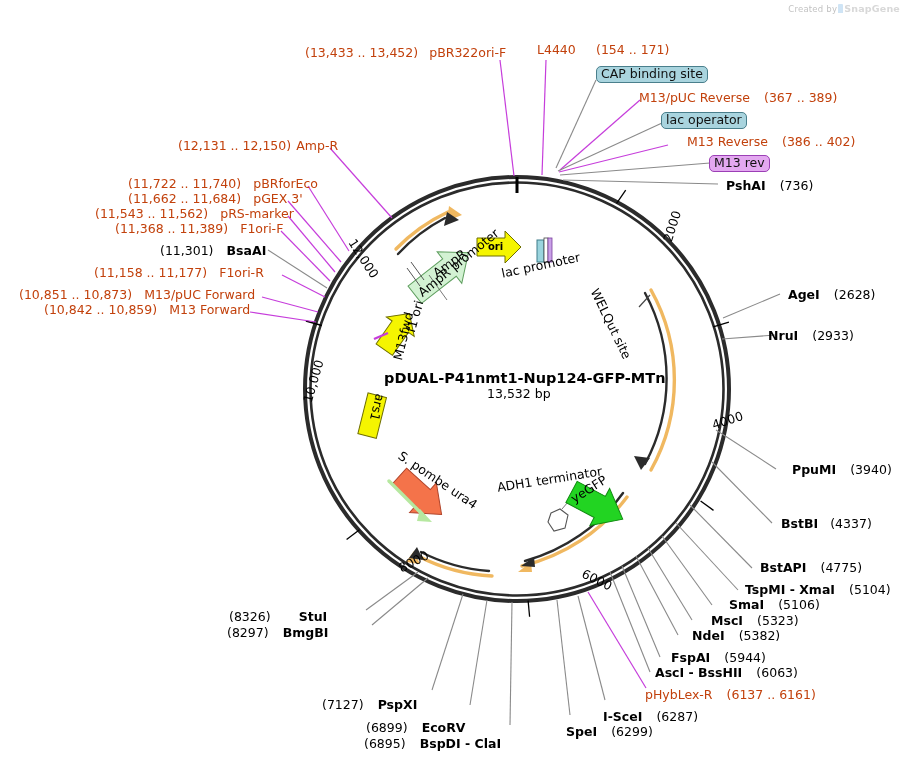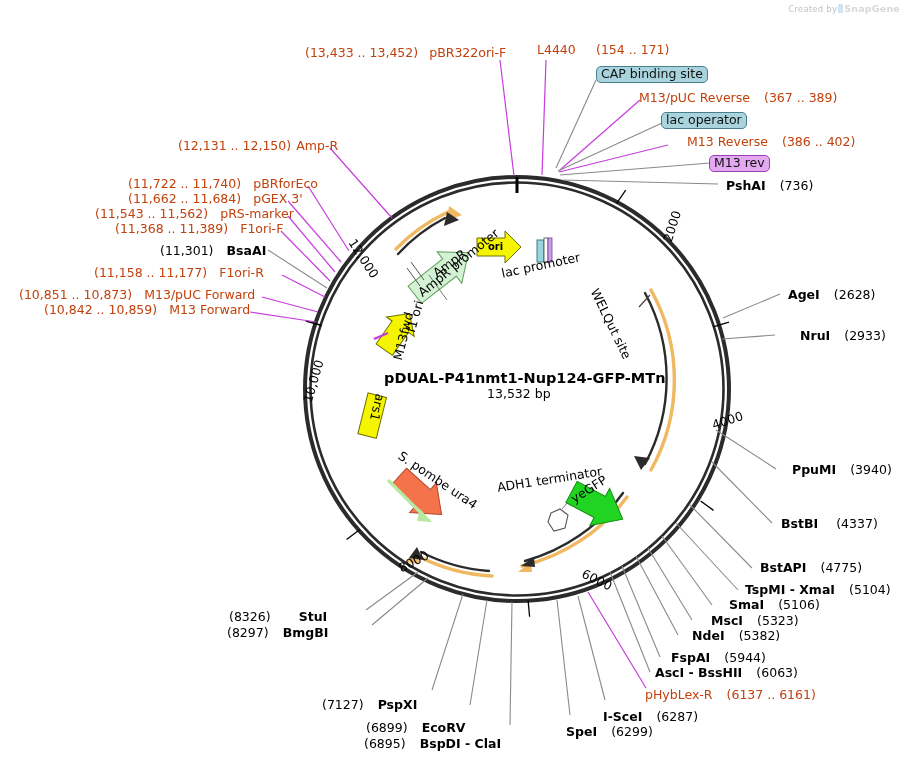--- a/index.html
+++ b/index.html
@@ -258,31 +258,31 @@
   </div>
   <div class="lbl" style="left:44px;top:301px;">
     <span class="primer">(10,842 .. 10,859)</span>
     <span class="primer" style="margin-left:7px;">M13 Forward</span>
   </div>
 
   <div class="lbl" style="left:788px;top:286px;">
     <span class="enzyme-name">AgeI</span>
     <span class="enzyme-pos" style="margin-left:9px;">(2628)</span>
   </div>
-  <div class="lbl" style="left:800px;top:327px;">
+  <div class="lbl" style="left:768px;top:327px;">
     <span class="enzyme-name">NruI</span>
     <span class="enzyme-pos" style="margin-left:9px;">(2933)</span>
   </div>
   <div class="lbl" style="left:792px;top:461px;">
     <span class="enzyme-name">PpuMI</span>
     <span class="enzyme-pos" style="margin-left:9px;">(3940)</span>
   </div>
   <div class="lbl" style="left:781px;top:515px;">
     <span class="enzyme-name">BstBI</span>
-    <span class="enzyme-pos" style="margin-left:13px;">(4337)</span>
+    <span class="enzyme-pos" style="margin-left:7px;">(4337)</span>
   </div>
   <div class="lbl" style="left:760px;top:559px;">
     <span class="enzyme-name">BstAPI</span>
     <span class="enzyme-pos" style="margin-left:9px;">(4775)</span>
   </div>
   <div class="lbl" style="left:745px;top:581px;">
     <span class="enzyme-name">TspMI  -  XmaI</span>
     <span class="enzyme-pos" style="margin-left:9px;">(5104)</span>
   </div>
   <div class="lbl" style="left:729px;top:596px;">

